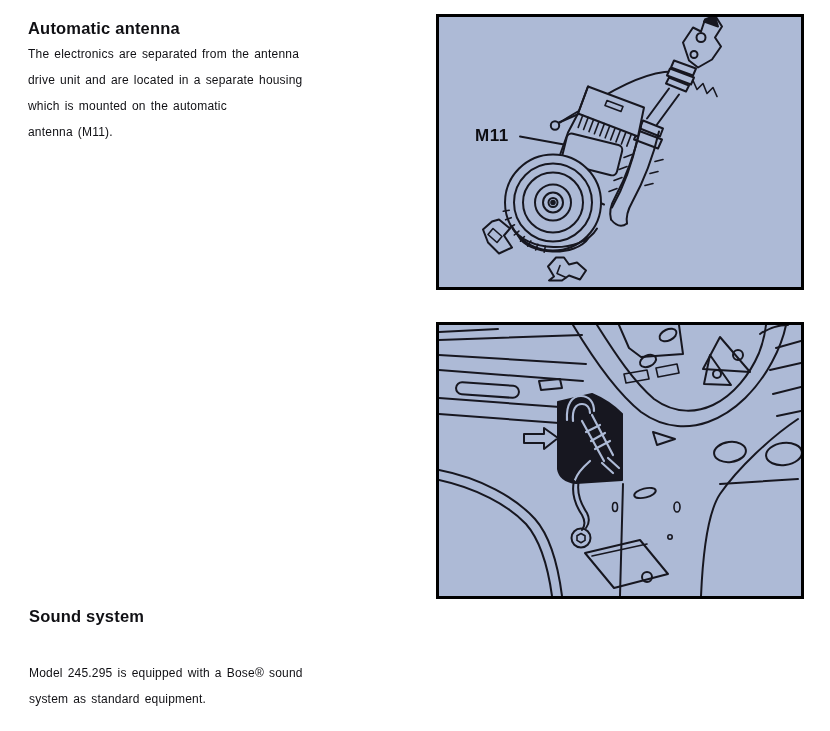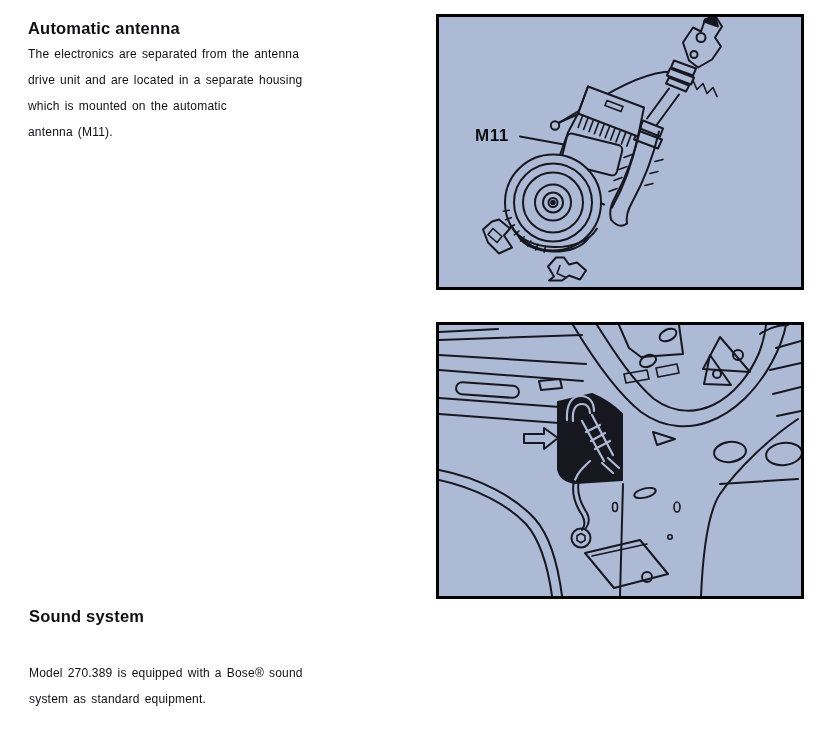--- a/index.html
+++ b/index.html
@@ -164,16 +164,16 @@
       <path class="line" d="M 3,158 C 40,166 72,183 90,202 C 104,218 112,245 116,274"></path>
 
       <path class="line" d="M 149,231 L 204,218 L 232,252 L 178,266 Z"></path>
       <circle class="line" cx="211" cy="255" r="5"></circle>
       <path class="line thin" d="M 156,234 L 211,222"></path>
     </svg>
   </figure>
 
   <h2 class="heading" id="heading-sound-system">Sound system</h2>
 
-  <p class="bodytext" id="para-sound-system">Model 270.389 is equipped with a Bose® sound
+  <p class="bodytext" id="para-sound-system">Model 245.295 is equipped with a Bose® sound
 system as standard equipment.</p>
 
 </div>
 
 </body></html>

